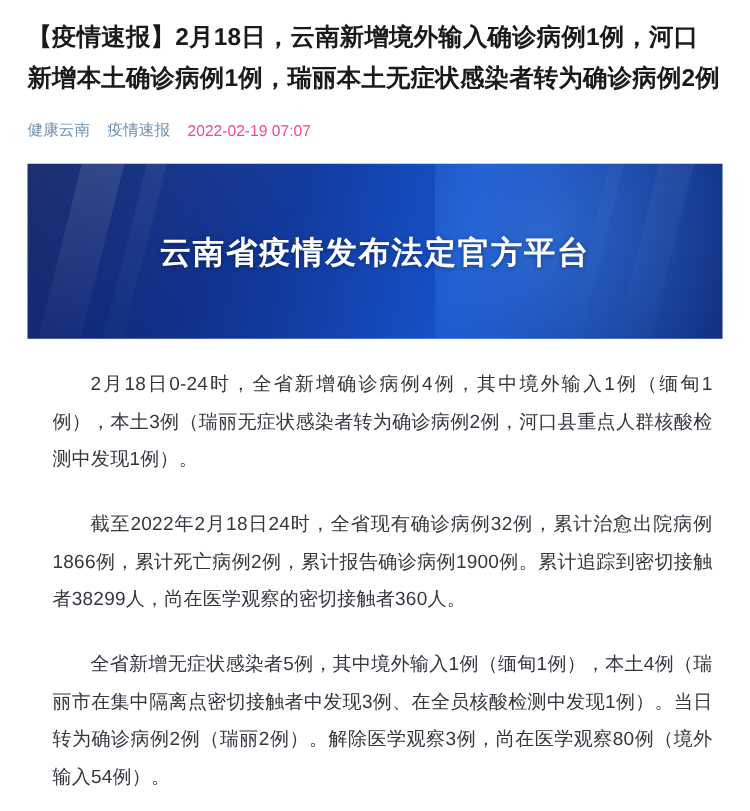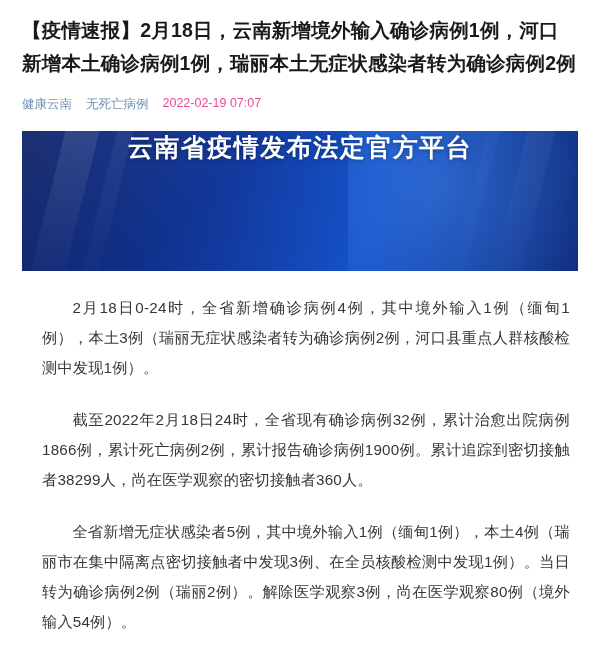--- a/index.html
+++ b/index.html
@@ -28,20 +28,21 @@
     line-height: 33px;
     font-weight: bold;
     color: #1a1a1a;
     letter-spacing: 0.2px;
   }
   .meta {
     padding: 16px 22px 0 22px;
     font-size: 12.5px;
     color: #9b9b9b;
     display: flex;
+    align-items: center;
     gap: 14px;
   }
   .meta .source-link {
     color: #6f8faf;
   }
   .meta .account-link {
     color: #6f8faf;
   }
   .meta .time {
     color: #ec4899;
@@ -83,20 +84,21 @@
   .banner-stripe.s1 { left: 26px; }
   .banner-stripe.s2 { left: 78px; width: 16px; opacity: 0.55; }
   .banner-stripe.s3 { right: 40px; width: 28px; opacity: 0.5; }
   .banner-stripe.s4 { right: 96px; width: 12px; opacity: 0.35; }
   .banner-text {
     position: relative;
     z-index: 3;
     height: 100%;
     display: flex;
     flex-direction: row;
+    align-items: center;
     justify-content: center;
     gap: 10px;
   }
   .banner-line {
     color: #ffffff;
     font-size: 25px;
     font-weight: bold;
     letter-spacing: 1.5px;
     text-shadow: 0 1px 4px rgba(0,0,0,0.35);
   }
@@ -115,21 +117,21 @@
 </style>
 </head>
 <body>
 
 <div class="page">
 
   <h1 class="headline">【疫情速报】2月18日，云南新增境外输入确诊病例1例，河口新增本土确诊病例1例，瑞丽本土无症状感染者转为确诊病例2例</h1>
 
   <div class="meta">
     <span class="source-link">健康云南</span>
-    <span class="account-link">无死亡病例</span>
+    <span class="account-link">疫情速报</span>
     <span class="time">2022-02-19 07:07</span>
   </div>
 
   <div class="banner">
     <div class="banner-stripe s1"></div>
     <div class="banner-stripe s2"></div>
     <div class="banner-stripe s3"></div>
     <div class="banner-stripe s4"></div>
     <div class="banner-text">
       <div class="banner-line">云南省疫情发布法定官方平台</div>

